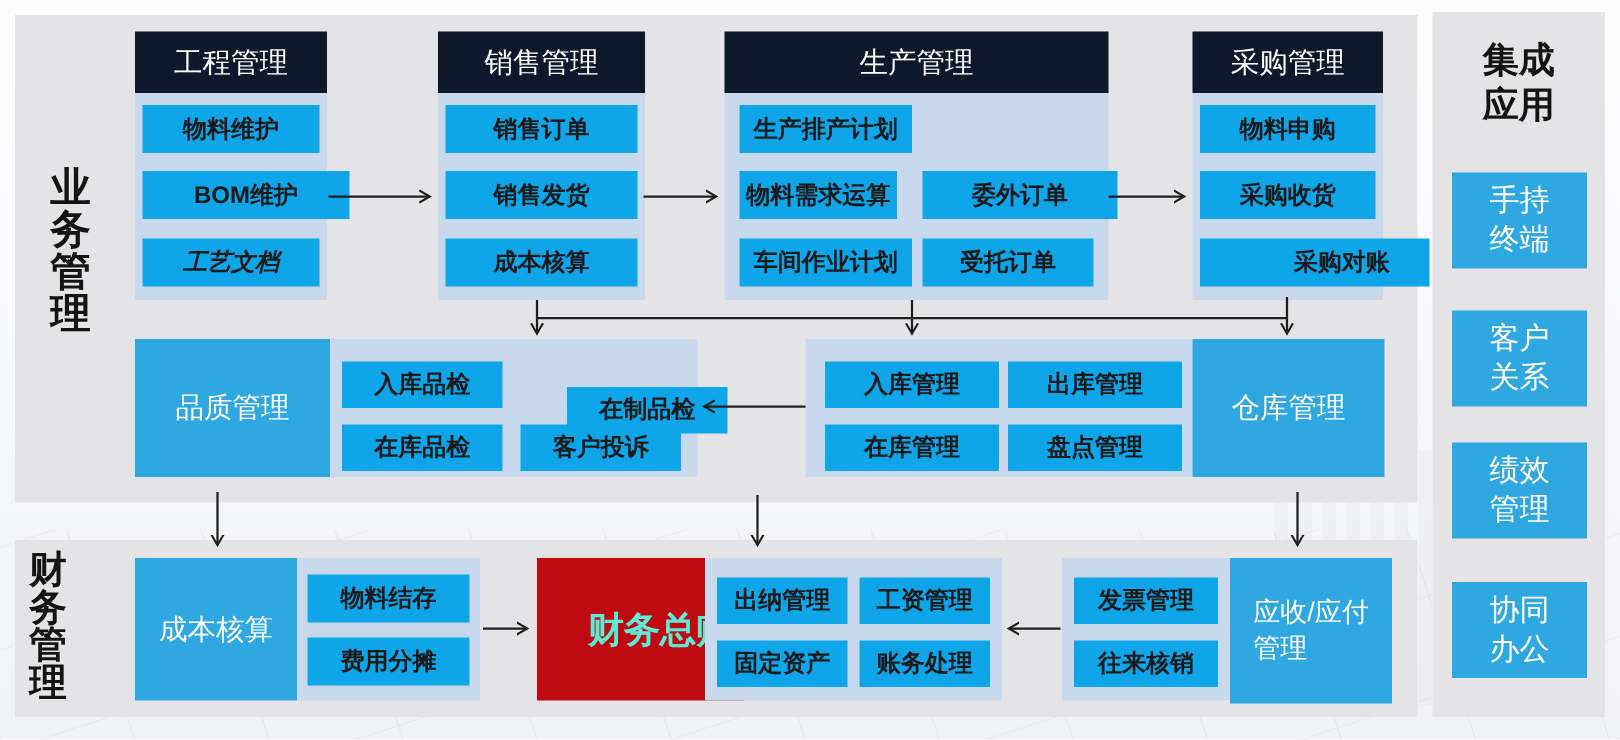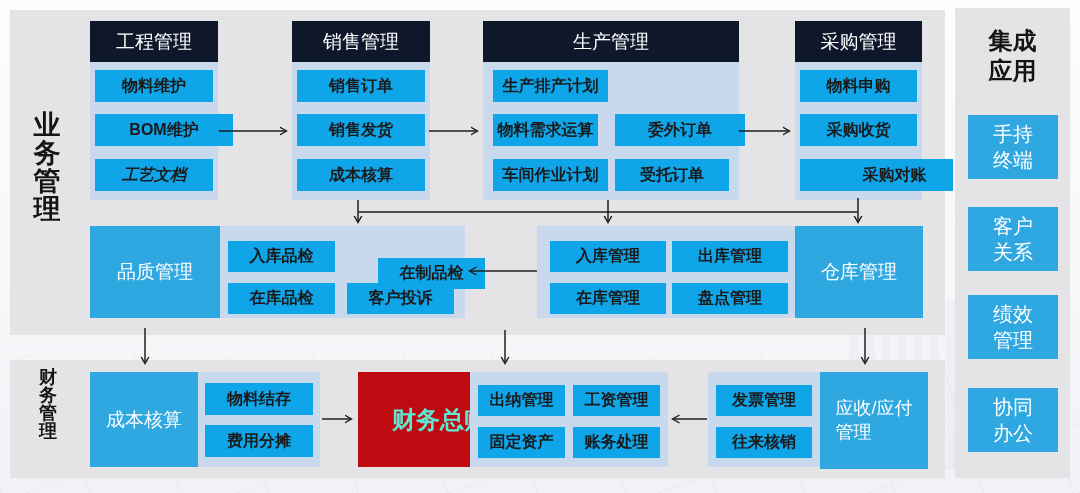--- a/index.html
+++ b/index.html
@@ -18,21 +18,21 @@
     position:absolute;right:110px;top:300px;width:120px;height:170px;z-index:0;
     background:repeating-linear-gradient(90deg, rgba(100,112,134,0.08) 0 9px, transparent 9px 16px);
     opacity:.55;
   }
   .panel{position:absolute;background:#e4e4e6;z-index:1;}
   .vlabel{
     position:absolute;z-index:3;width:34px;text-align:center;
     font-weight:bold;color:#141414;word-break:break-all;
   }
   .vlabel.business{left:30px;top:111px;font-size:27px;line-height:1.04;}
-  .vlabel.finance{left:31px;top:368px;font-size:18px;line-height:1.0;}
+  .vlabel.finance{left:15px;top:368px;font-size:25px;line-height:1.0;}
   .group{position:absolute;background:#c8d9ed;z-index:2;}
   .group-header{
     position:absolute;left:0;top:0;width:100%;height:41px;background:#0f172a;
     color:#fff;font-size:19px;display:flex;align-items:center;justify-content:center;
   }
   .wbox{
     position:absolute;background:#0ea5e9;color:#1a1a1a;font-size:16px;font-weight:bold;
     display:flex;align-items:center;justify-content:center;height:32px;
   }
   .bluebox{

